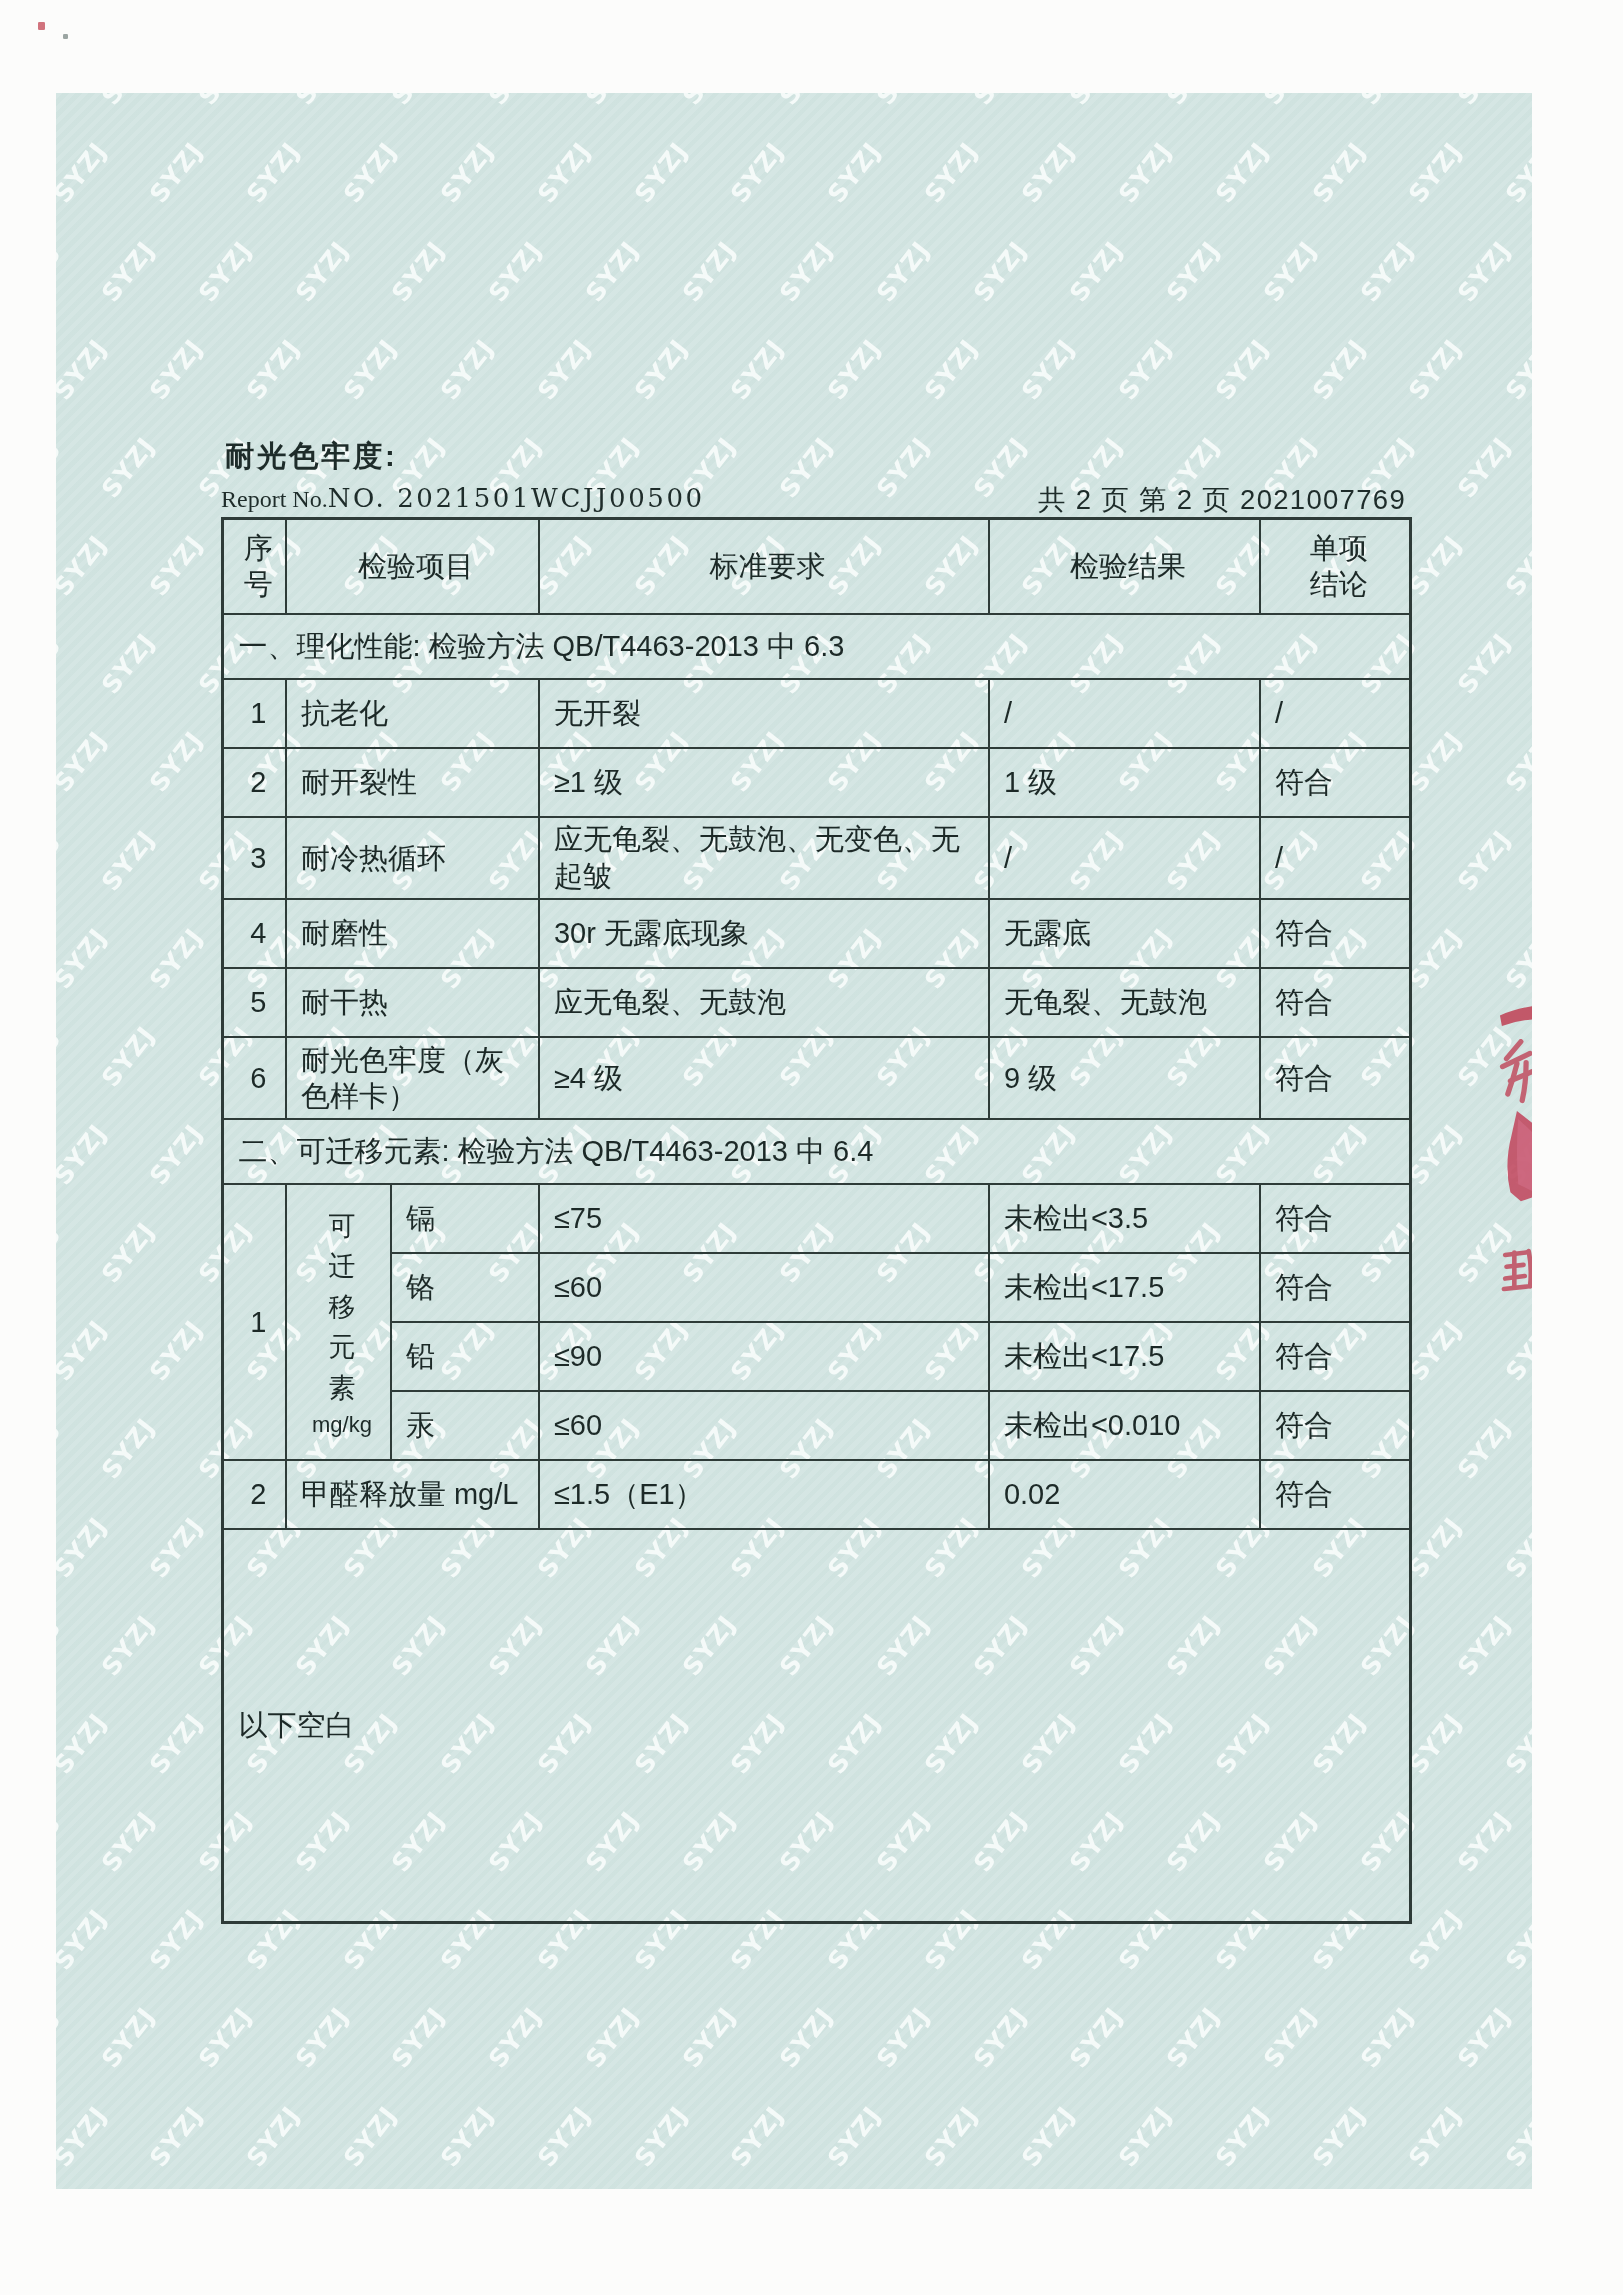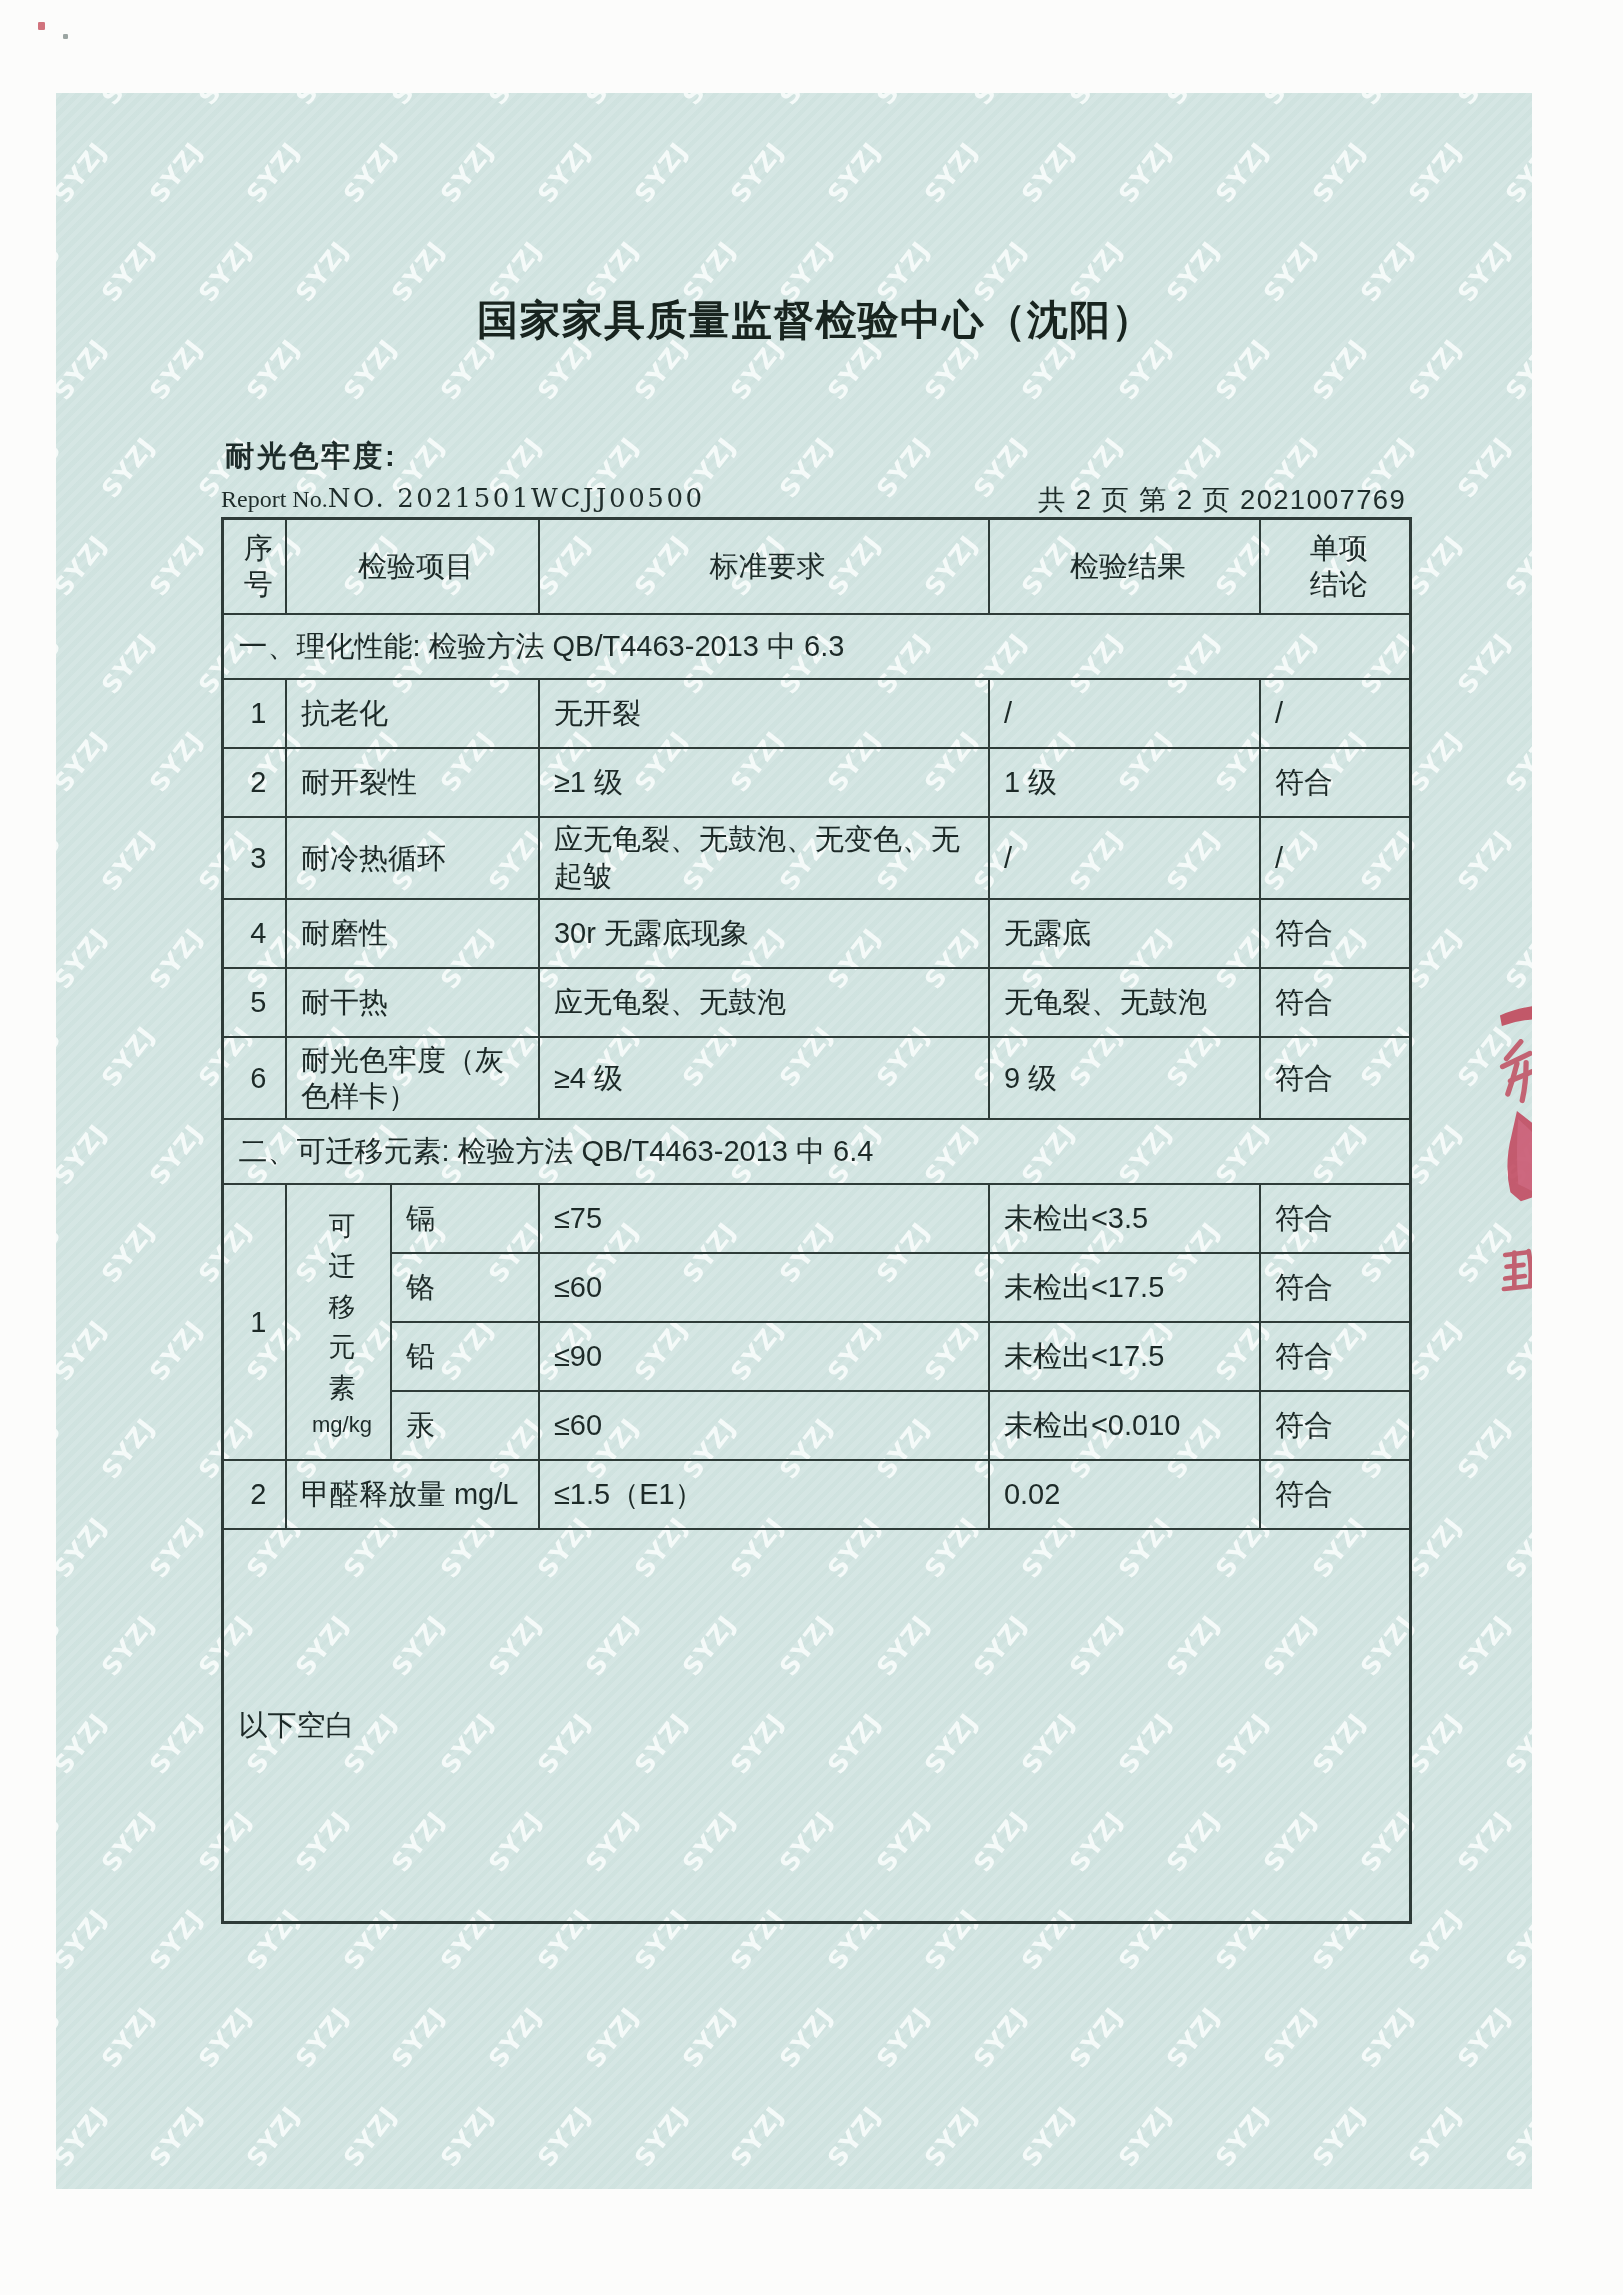--- a/index.html
+++ b/index.html
@@ -439,21 +439,20 @@
       <span class="wm" style="left: 958px; top: 2029px;">SYZJ</span>
       <span class="wm" style="left: 1055px; top: 2029px;">SYZJ</span>
       <span class="wm" style="left: 1152px; top: 2029px;">SYZJ</span>
       <span class="wm" style="left: 1249px; top: 2029px;">SYZJ</span>
       <span class="wm" style="left: 1345px; top: 2029px;">SYZJ</span>
       <span class="wm" style="left: 1442px; top: 2029px;">SYZJ</span>
     </div>
 
   <div class="content">
 
-    <div class="org-cn title-line" style="text-align:center;">国家家具质量监督检验中心（沈阳）</div>
 
     <div class="report-no-label">耐光色牢度:</div>
     <div class="report-no-line">
       <span class="pfx">Report No.</span><span class="val">NO. 2021501WCJJ00500</span>
     </div>
     <div class="pagination">共 2 页  第 2 页 2021007769</div>
 
     <table class="report">
       <colgroup>
         <col style="width:63px">

